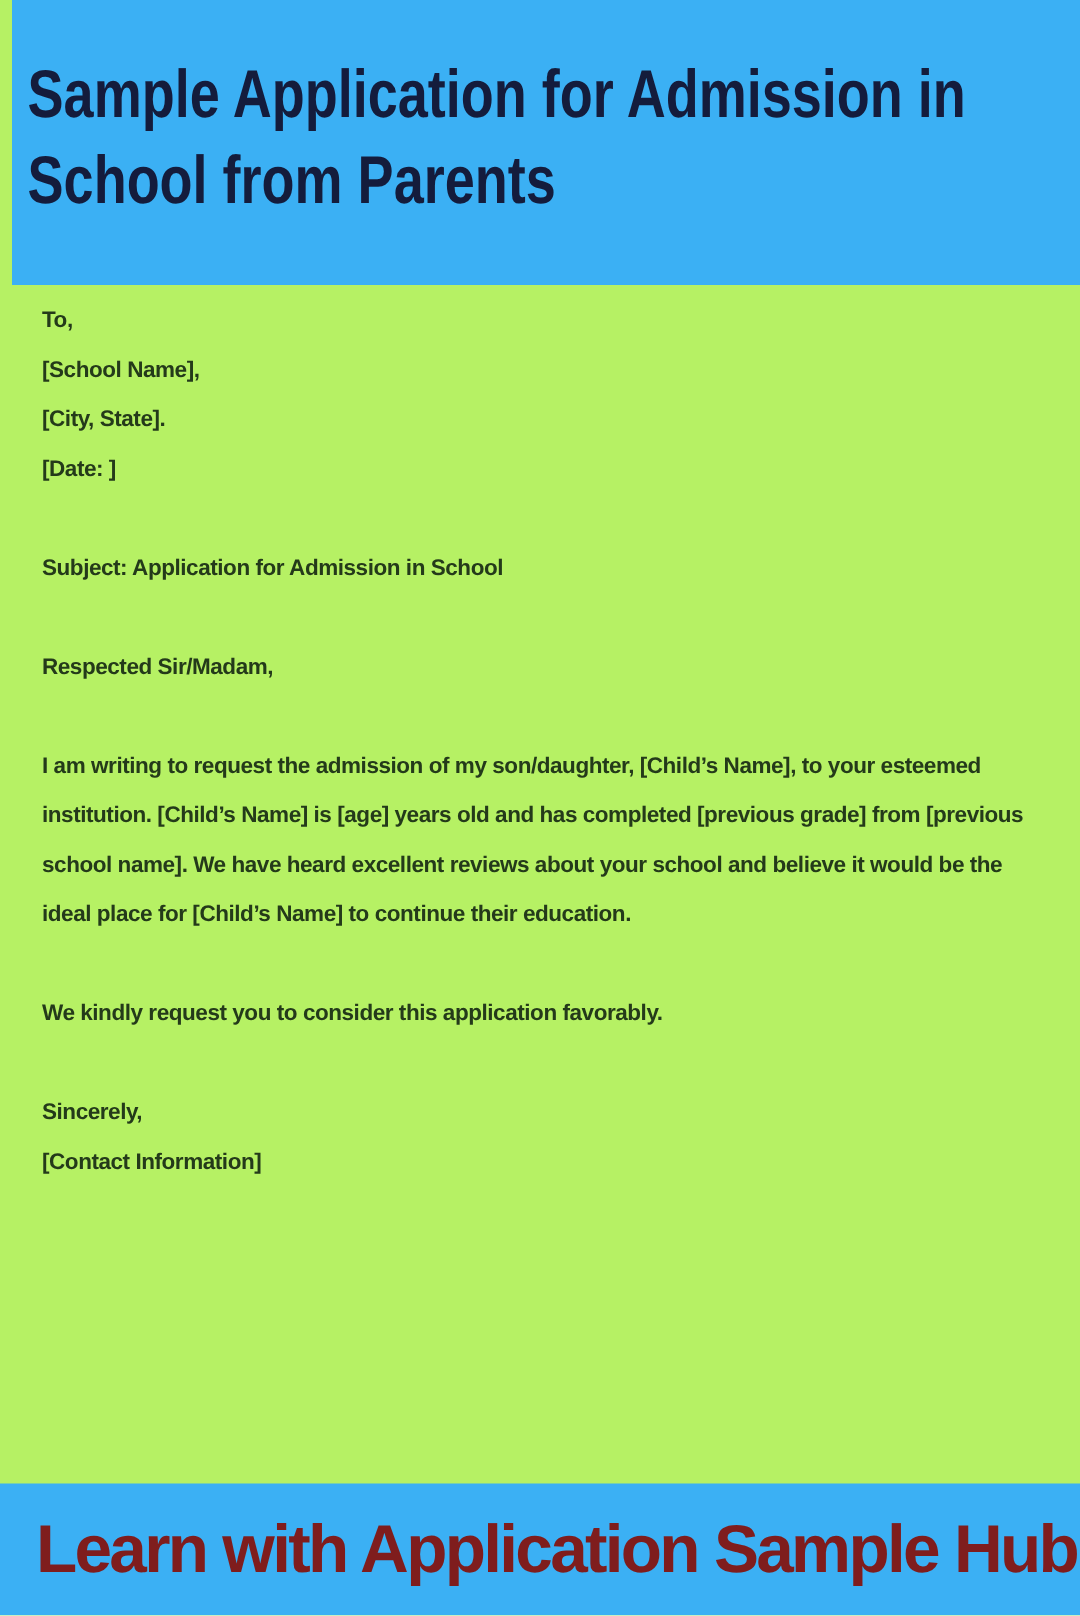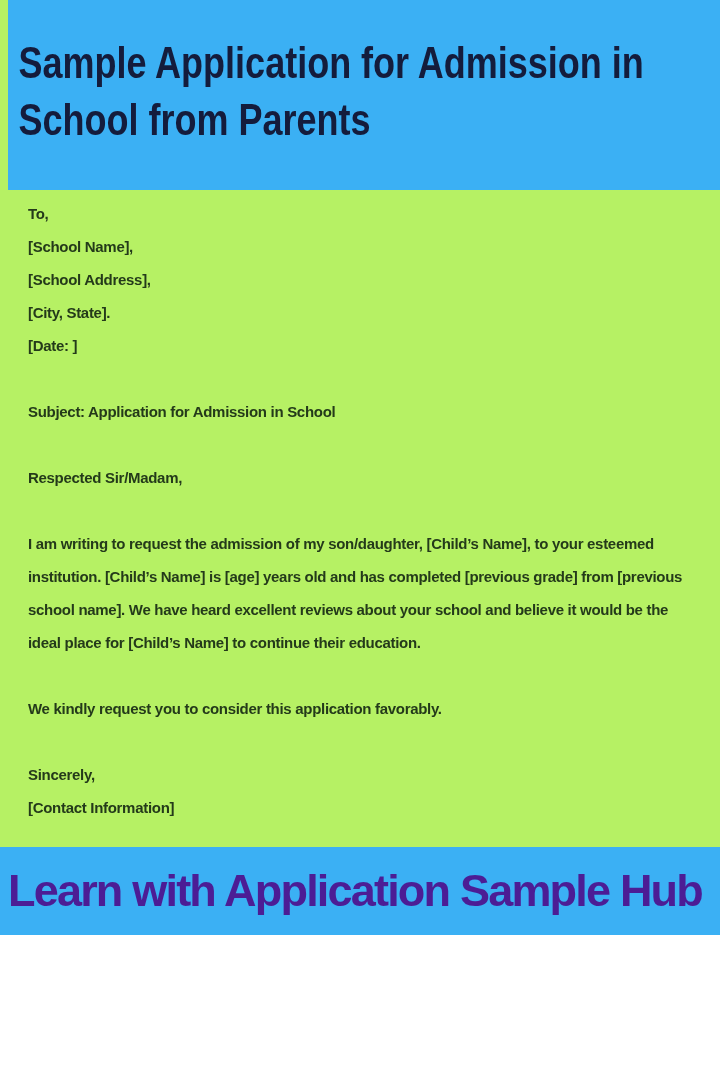--- a/index.html
+++ b/index.html
@@ -1,19 +1,19 @@
 <!DOCTYPE html>
 <html><head>
 <meta charset="utf-8">
 <style>
   html, body { margin: 0; padding: 0; background: #ffffff; }
   .page {
     position: relative;
     width: 720px;
-    height: 935px;
+    height: 1077px;
     overflow: hidden;
     background: #b6f164;
     font-family: "Liberation Sans", sans-serif;
   }
   
   .header {
     position: absolute;
     top: 0;
     left: 8px;
     right: 0;
@@ -53,45 +53,44 @@
     position: absolute;
     left: 0;
     bottom: 0;
     width: 720px;
     height: 88px;
     background: #3bb0f4;
     display: flex;
     align-items: center;
   }
   .footer-text {
-    padding-left: 8px;
+    padding-left: 24px;
     font-size: 45px;
     font-weight: bold;
-    color: #4c1d95;
+    color: #7f1d1d;
     letter-spacing: -1.8px;
     white-space: nowrap;
   }
 </style>
 </head>
 <body>
 
 <div class="page">
 
   <header class="header">
     <h1 class="title">
         <div>Sample Application for Admission in</div>
         <div>School from Parents</div>
       </h1>
   </header>
 
   <main class="letter">
     <div class="block">
         <div>To,</div>
         <div>[School Name],</div>
-        <div>[School Address],</div>
         <div>[City, State].</div>
         <div>[Date: ]</div>
       </div>
 
     <div class="block">Subject: Application for Admission in School</div>
 
     <div class="block">Respected Sir/Madam,</div>
 
     <p class="block">I am writing to request the admission of my son/daughter, [Child’s Name], to your esteemed institution. [Child’s Name] is [age] years old and has completed [previous grade] from [previous school name]. We have heard excellent reviews about your school and believe it would be the ideal place for [Child’s Name] to continue their education.</p>
 

